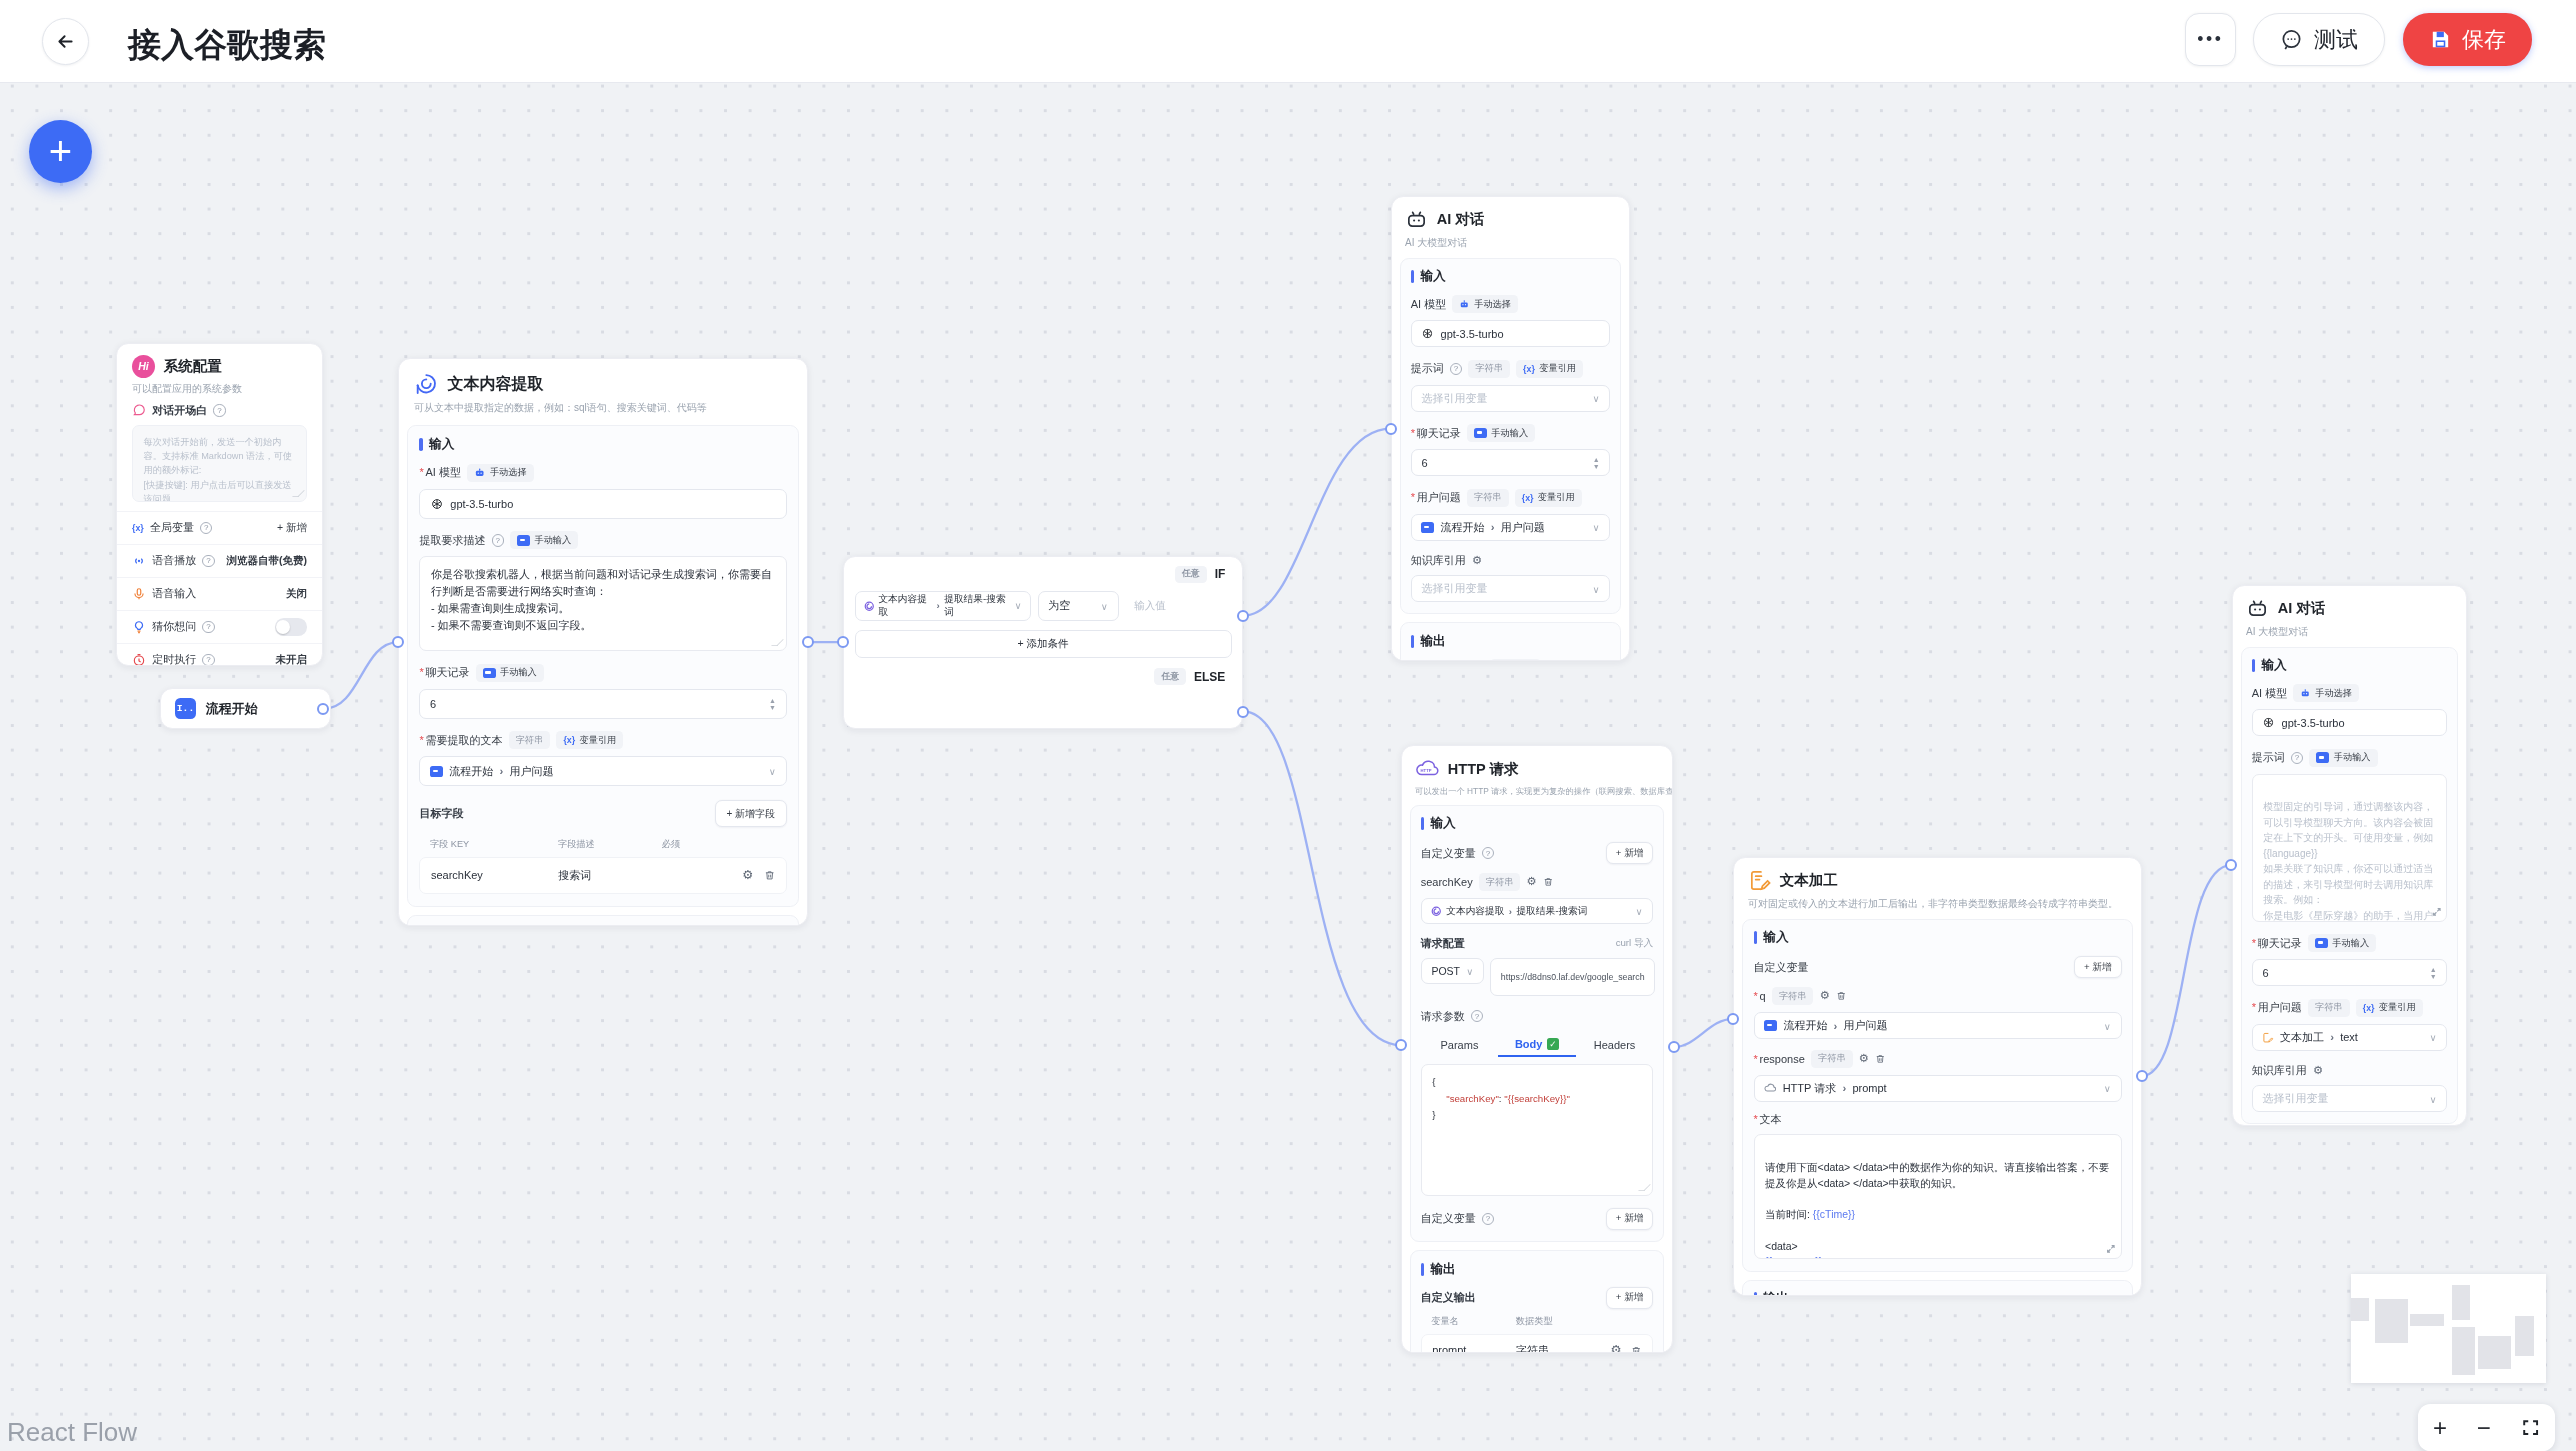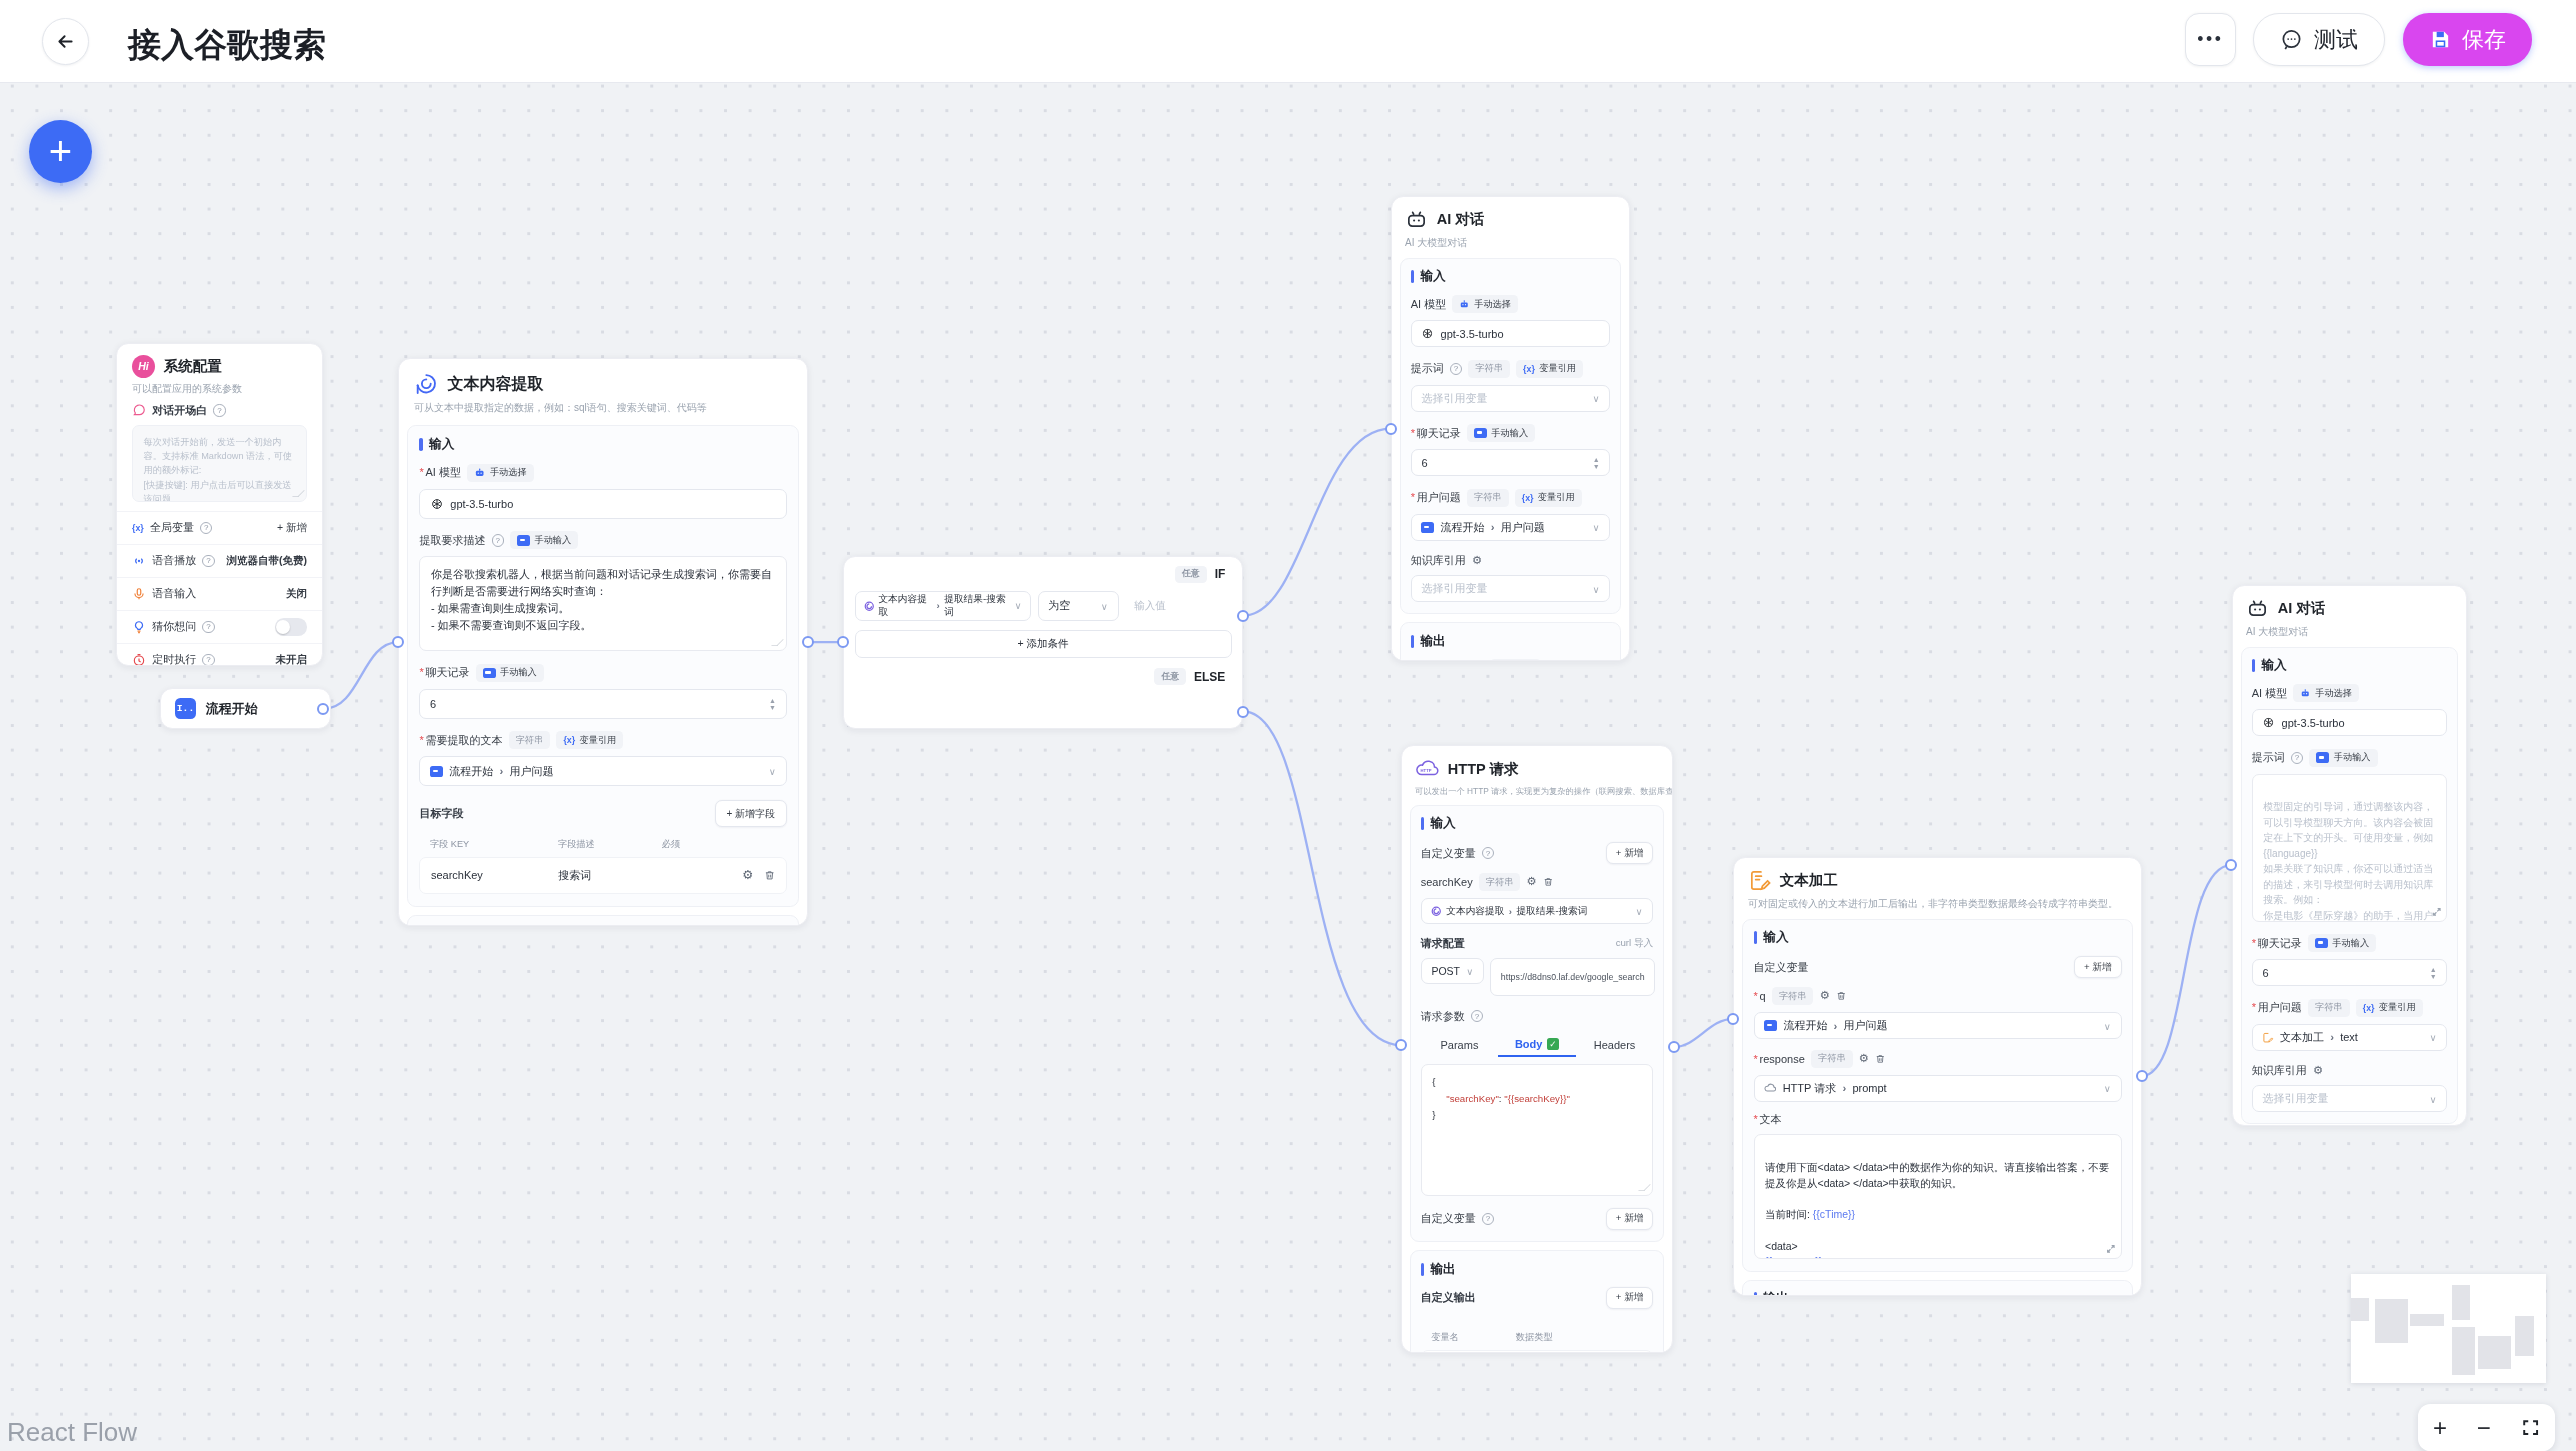--- a/index.html
+++ b/index.html
@@ -6,21 +6,21 @@
   html,body { width:2576px; height:1451px; overflow:hidden; }
   body { background:#f0f2f5; background-image:radial-gradient(circle,#d9dce3 1.8px,transparent 1.8px); background-size:24.6px 24.6px; position:relative; }
 
   
   .topbar { position:absolute; left:0; top:0; width:2576px; height:83px; background:#fff; border-bottom:0.9px solid #e7e9ef; z-index:20; display:flex; align-items:center; }
   .back-btn { position:absolute; left:42px; top:17.6px; width:47px; height:47px; border-radius:50%; background:#fff; border:0.9px solid #e3e6ec; display:flex; align-items:center; justify-content:center; box-shadow:0 0.9px 2.6px rgba(20,28,50,.07); cursor:pointer; }
   .page-title { position:absolute; left:128px; top:23px; font-size:33px; font-weight:bold; color:#1c1f26; }
   .tb-right { position:absolute; right:44px; top:13px; display:flex; gap:17.6px; align-items:center; }
   .btn-more { width:51px; height:53px; border:0.9px solid #e3e6ec; border-radius:14px; background:#fff; display:flex; align-items:center; justify-content:center; font-size:17.6px; letter-spacing:2.6px; color:#2b313b; box-shadow:0 0.9px 2.6px rgba(20,28,50,.06); }
   .btn-test { height:53px; padding:0 26px; border:0.9px solid #e3e6ec; border-radius:26px; background:#fff; display:flex; gap:10.5px; align-items:center; font-size:22px; color:#23272f; box-shadow:0 0.9px 2.6px rgba(20,28,50,.06); }
-  .btn-save { height:53px; padding:0 26px; border-radius:26px; background:#d946ef; display:flex; gap:10.5px; align-items:center; font-size:22px; color:#fff; box-shadow:0 1.8px 7px rgba(61,107,245,.35); }
+  .btn-save { height:53px; padding:0 26px; border-radius:26px; background:#ef4444; display:flex; gap:10.5px; align-items:center; font-size:22px; color:#fff; box-shadow:0 1.8px 7px rgba(61,107,245,.35); }
 
   .fab { position:absolute; left:29px; top:120px; width:63px; height:63px; border-radius:50%; background:#3d6bf5; color:#fff; display:flex; align-items:center; justify-content:center; font-size:40px; font-weight:300; box-shadow:0 5.3px 16px rgba(61,107,245,.45); z-index:15; }
   .attribution { position:absolute; left:7px; bottom:3.5px; font-size:26px; color:#9aa0aa; z-index:15; }
 
   
   .edges { position:absolute; left:0; top:0; z-index:1; pointer-events:none; }
   .handle { position:absolute; width:12.3px; height:12.3px; border-radius:50%; background:#fff; border:2.6px solid #7c99f2; z-index:6; }
 
   
   .node { position:absolute; background:#fff; border:0.9px solid #ecedf2; border-radius:12.3px; box-shadow:0 1.8px 7px rgba(25,32,56,.07); z-index:4; overflow:hidden; }
@@ -543,21 +543,21 @@
   </div>
   <div class="panel" style="padding:9.7px 9.7px 11.4px">
     <div class="sec">
         <i></i>
         <span>输出</span>
       </div>
     <div class="lrow" style="margin-top:8.8px">
       <span class="lbl" style="font-weight:bold">自定义输出</span>
       <span class="btn-sm" style="margin-left:auto;padding:3.5px 8.8px;font-size:9.7px">+ 新增</span>
     </div>
-    <div class="thead" style="margin-top:22px">
+    <div class="thead" style="margin-top:6px">
       <span style="width:40%">变量名</span>
       <span>数据类型</span>
     </div>
     <div class="trow" style="height:33px">
       <span style="width:40%">prompt</span>
       <span>字符串</span>
       <span style="margin-left:auto;display:flex;gap:9.7px;align-items:center">
         <span class="gear">⚙</span>
         <svg width="10.5" height="11.4" viewBox="0 0 24 24" fill="none" stroke="#5b6472" stroke-width="1.8">
             <path d="M4 7h16M9 7V5h6v2M6 7l1 13h10l1-13M10 11v6M14 11v6"></path>

